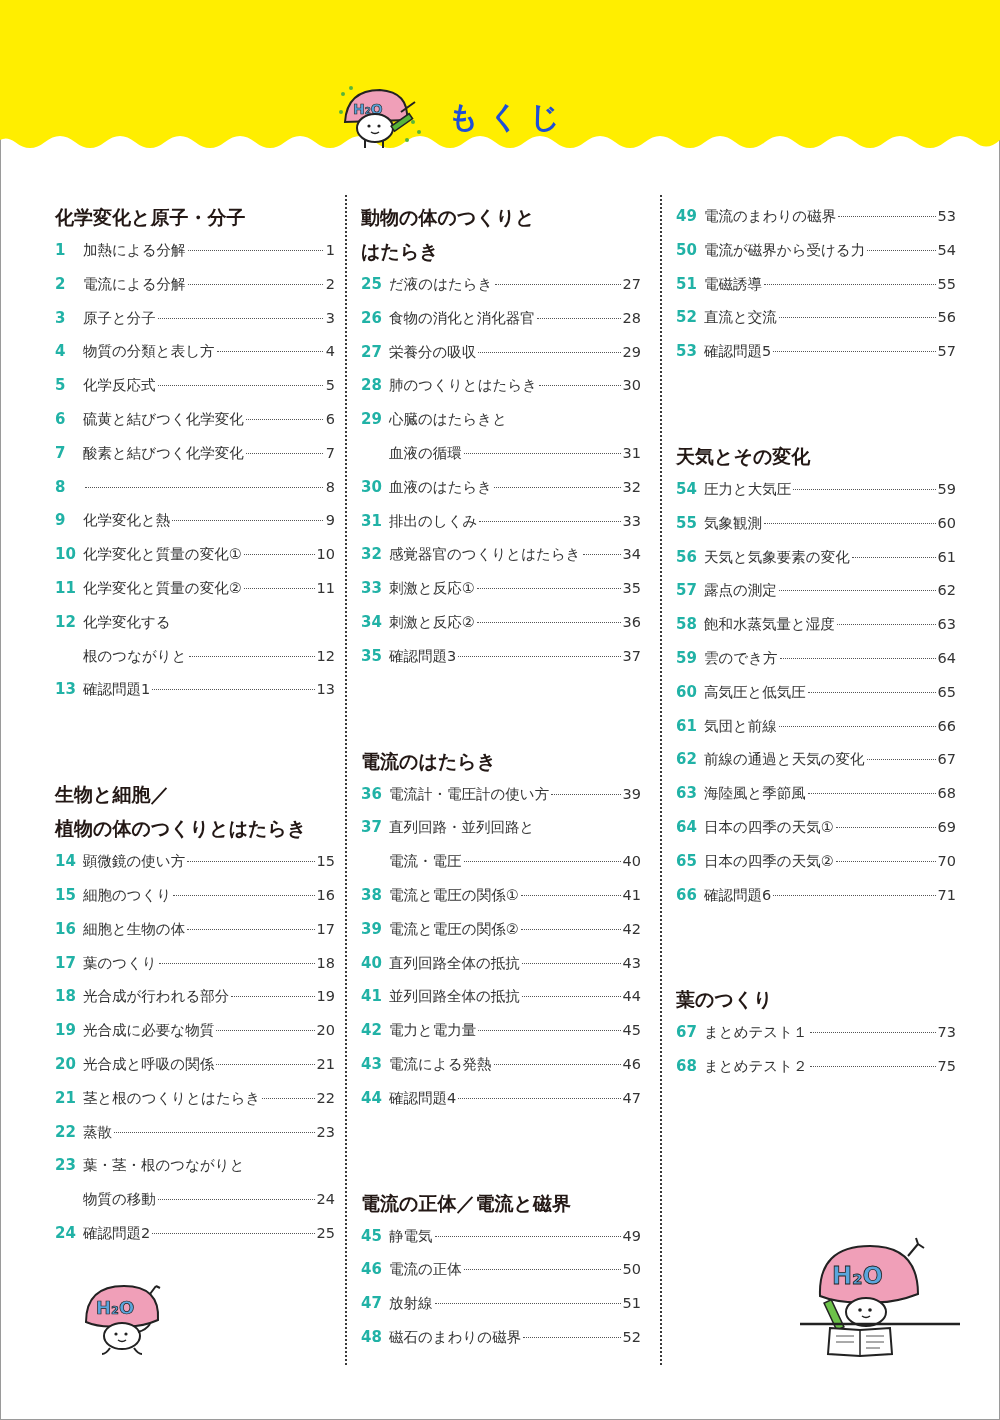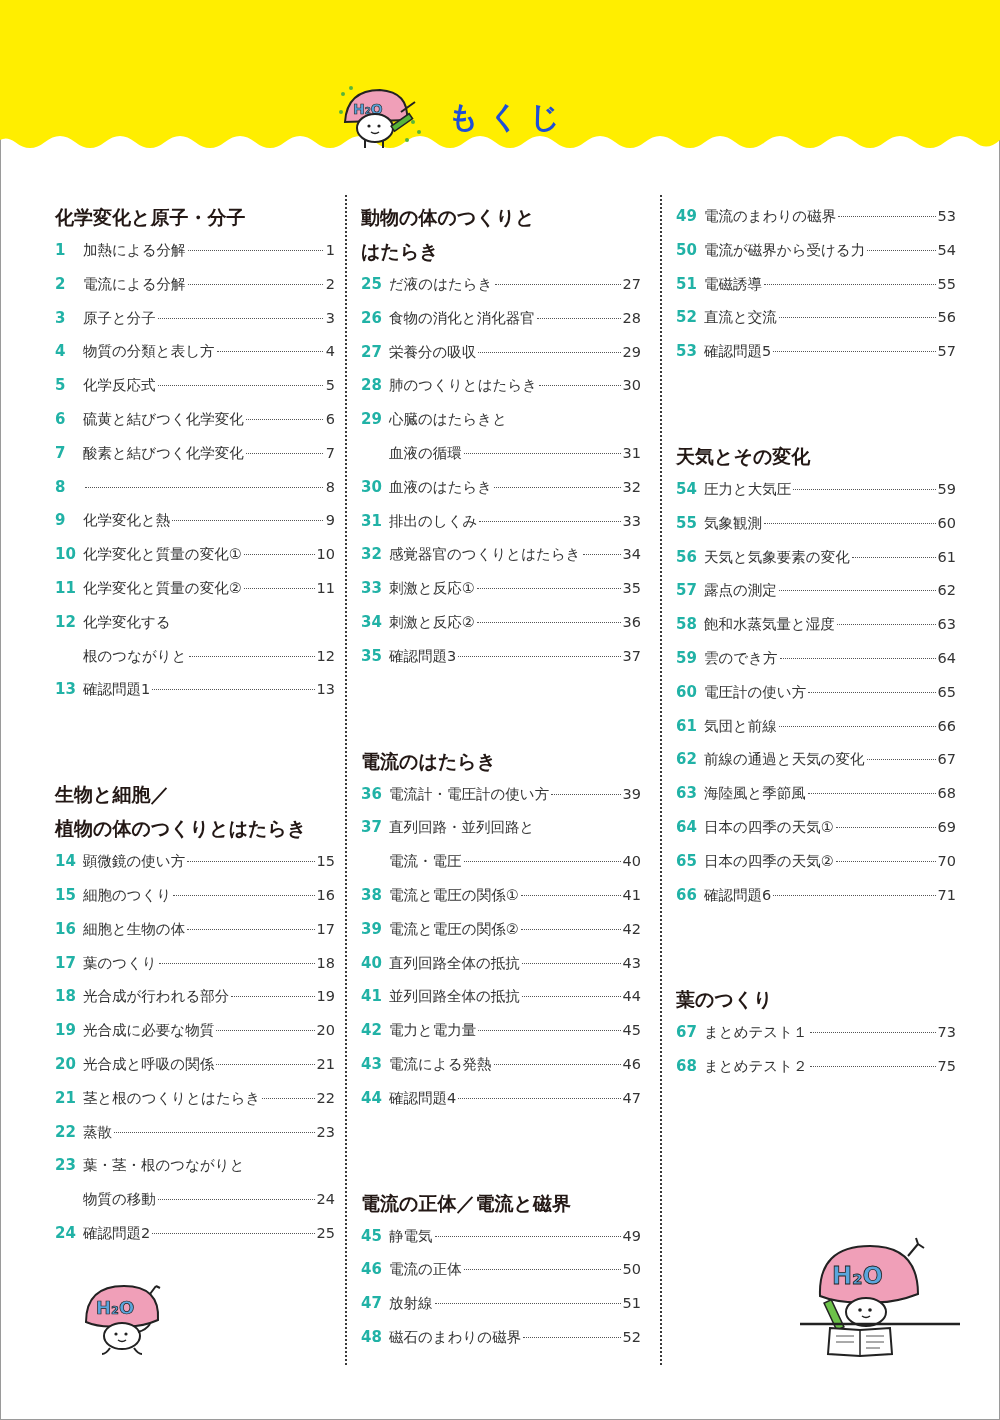--- a/index.html
+++ b/index.html
@@ -503,21 +503,21 @@
         <span class="page">63</span>
       </div>
     <div class="entry">
         <span class="num">59</span>
         <span class="label">雲のでき方</span>
         <span class="dots"></span>
         <span class="page">64</span>
       </div>
     <div class="entry">
         <span class="num">60</span>
-        <span class="label">電圧計の使い方</span>
+        <span class="label">高気圧と低気圧</span>
         <span class="dots"></span>
         <span class="page">65</span>
       </div>
     <div class="entry">
         <span class="num">61</span>
         <span class="label">気団と前線</span>
         <span class="dots"></span>
         <span class="page">66</span>
       </div>
     <div class="entry">

